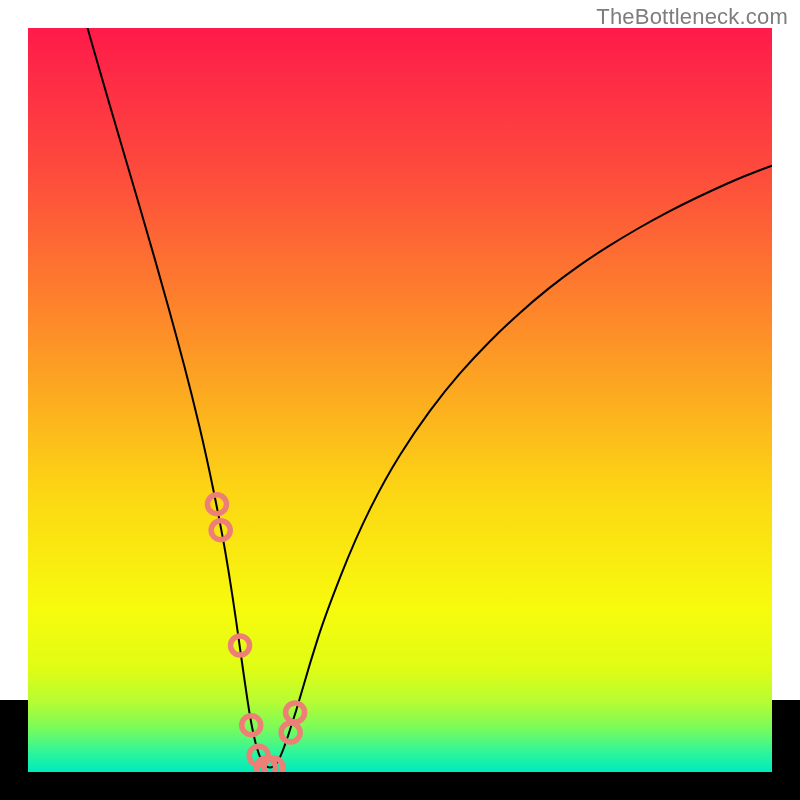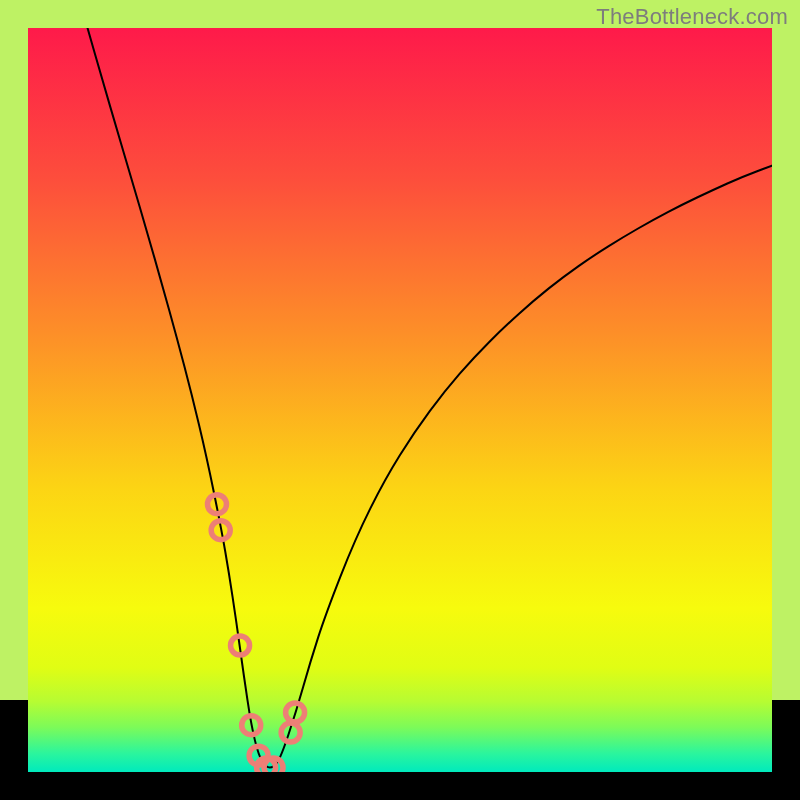--- a/index.html
+++ b/index.html
@@ -7,21 +7,21 @@
     padding: 0;
     width: 800px;
     height: 800px;
     background: #000;
     overflow: hidden;
   }
   .stage {
     position: relative;
     width: 800px;
     height: 700px;
-    background: #bef264;
+    background: #ffffff;
   }
   .watermark {
     position: absolute;
     top: 4px;
     right: 12px;
     font-family: Arial, Helvetica, sans-serif;
     font-size: 22px;
     color: #7d7d7d;
     letter-spacing: 0.2px;
     z-index: 5;

